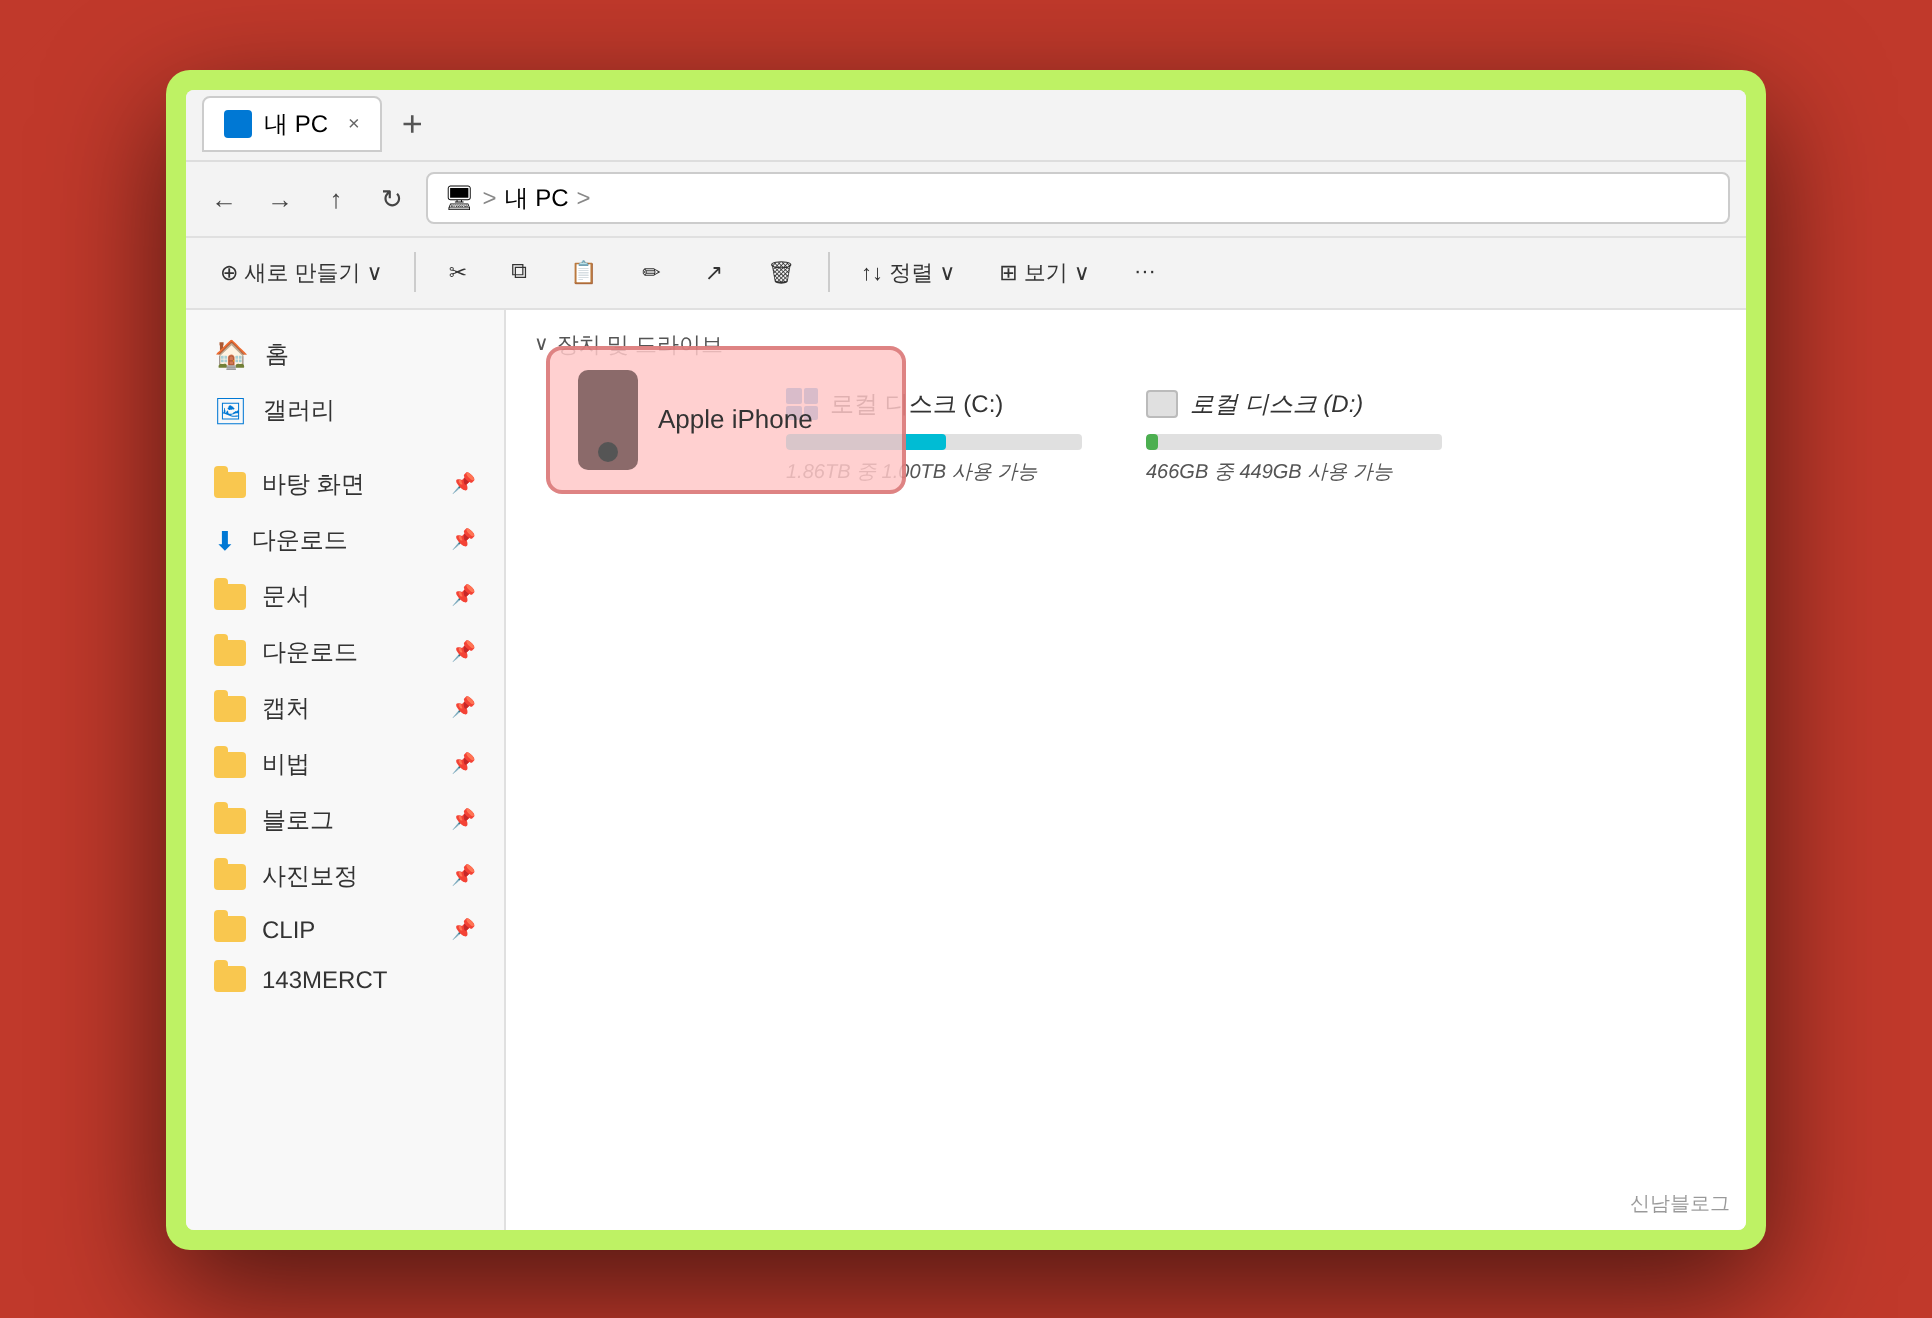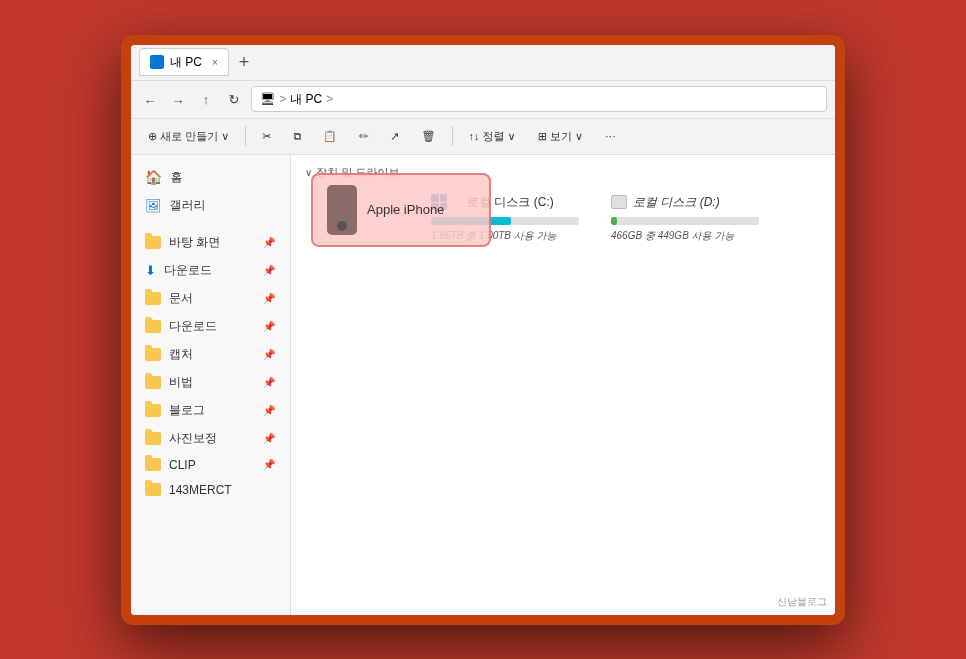--- a/index.html
+++ b/index.html
@@ -8,23 +8,23 @@
       height: 659px;
       background: #c0392b;
       display: flex;
       align-items: center;
       justify-content: center;
       font-family: 'Segoe UI', sans-serif;
       overflow: hidden;
     }
 
     .outer-frame {
-      width: 724px;
+      width: 800px;
       height: 590px;
-      background: #c2410c;
+      background: #bef264;
       border-radius: 12px;
       padding: 10px;
       position: relative;
       box-shadow: 0 20px 60px rgba(0,0,0,0.6);
     }
 
     .screen {
       width: 100%;
       height: 100%;
       background: #f0f0f0;
@@ -465,21 +465,21 @@
         <div class="iphone-popup">
           <div class="iphone-thumb"></div>
           <span class="iphone-label">Apple iPhone</span>
         </div>
 
         <div class="devices-grid">
 
           <div style="width:100px; height:80px; visibility:hidden;"></div>
 
           <div class="disk-item">
-            <div style="display:flex; align-items:center; gap:20px; margin-bottom:2px;">
+            <div style="display:flex; align-items:center; gap:6px; margin-bottom:2px;">
               <div class="win-icon">
                 <span></span>
                   <span></span>
                   <span></span>
                   <span></span>
               </div>
               <span class="disk-label">로컬 디스크 (C:)</span>
             </div>
             <div class="disk-bar-bg">
               <div class="disk-bar-fill" style="width:54%; background:#00bcd4;"></div>

